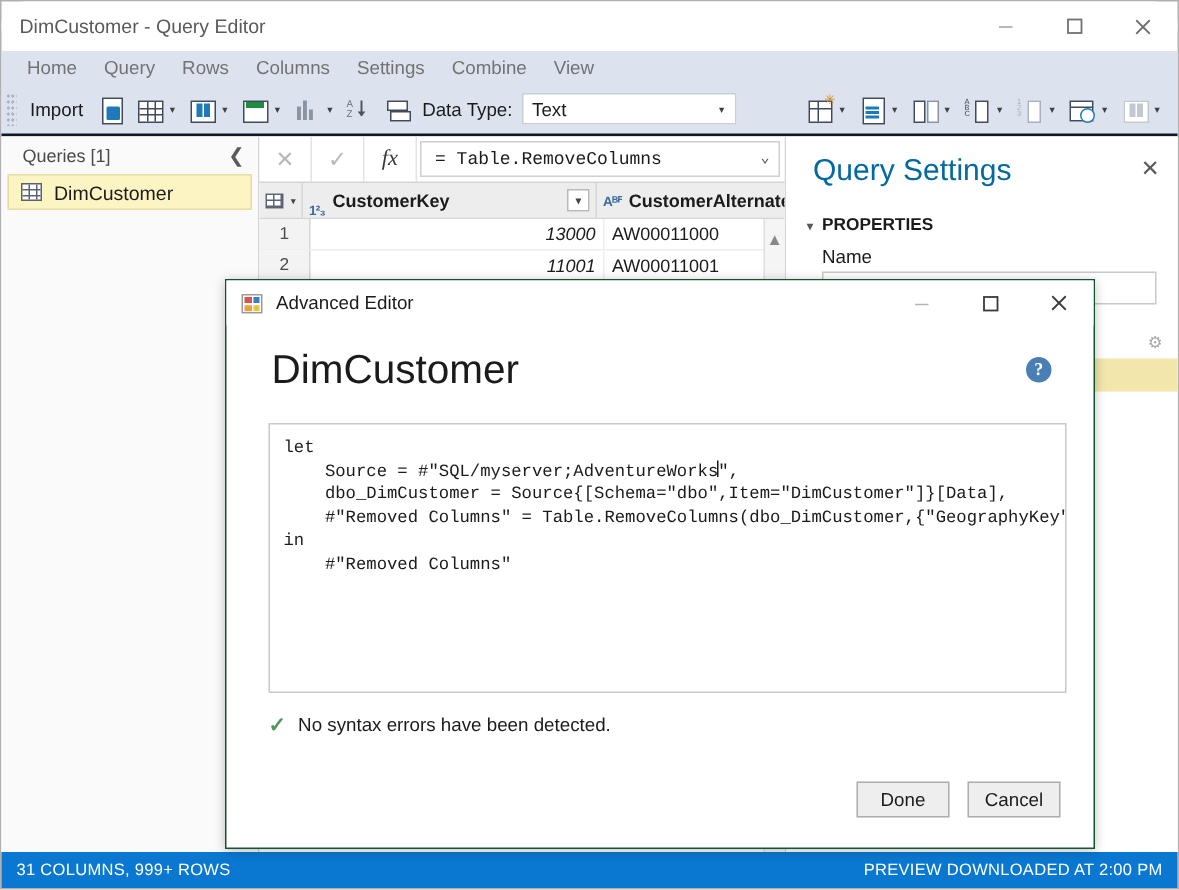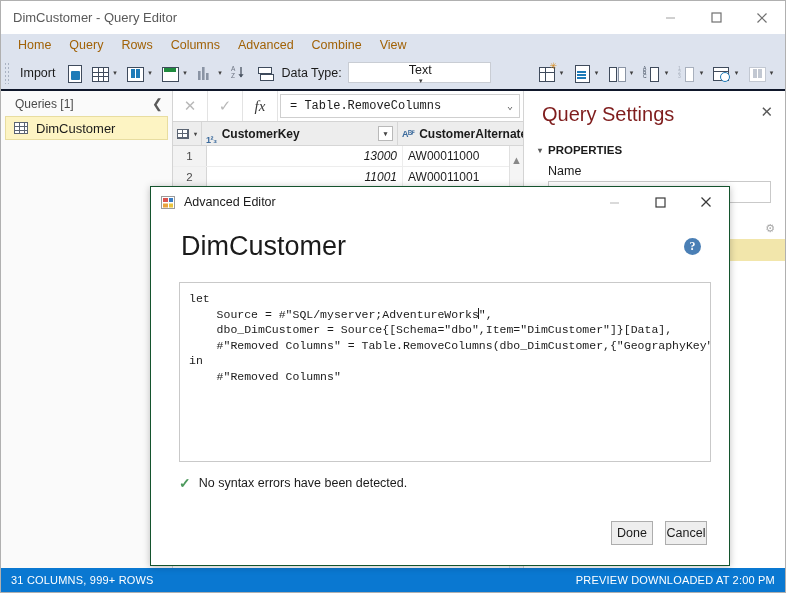--- a/index.html
+++ b/index.html
@@ -41,21 +41,21 @@
 
   
   #menubar {
     height:22px; flex:0 0 22px;
     background:#dde3ee;
     display:flex; align-items:center;
     padding-left:8px;
     border-bottom:none;
   }
   .menu-item {
-    padding:2px 9px; font-size:12.5px; color:#a16207; line-height:18px;
+    padding:2px 9px; font-size:12.5px; color:#737373; line-height:18px;
   }
 
   
   #toolbar {
     height:35px; flex:0 0 35px;
     background:#dde3ee;
     display:flex; align-items:center;
     padding-left:3px;
     position:relative;
     border-bottom:2px solid #0f172a;
@@ -196,21 +196,21 @@
   .ic-dim:after {
     content:""; position:absolute; left:6px; top:5px; width:4px; height:9px;
     background:#c2c8d2; box-shadow:5px 0 0 #c2c8d2;
   }
 
   .datatype-label { font-size:12.5px; padding:0 6px 0 4px; color:#1b1b1b; }
   #datatype-select {
     width:143px; height:21px; background:#fff;
     border:1px solid #c9cdd4;
     display:flex; align-items:center; justify-content:space-between;
-    padding:0 4px 0 6px; font-size:12.5px; color:#1b1b1b;flex-direction:column;
+    padding:0 4px 0 6px; font-size:12.5px; color:#1b1b1b;
   }
   #datatype-select .tb-caret { font-size:7px; }
 
   
   #body-area { flex:1 1 auto; display:flex; min-height:0; position:relative; background:#fff; }
 
   
   #queries-pane {
     width:172px; flex:0 0 172px;
     background:#fafafa;
@@ -294,21 +294,21 @@
   
   #settings-pane {
     width:262px; flex:0 0 262px;
     background:#fff; border-left:1px solid #d4d4d4;
     display:flex; flex-direction:column;
   }
   #settings-head {
     display:flex; align-items:flex-start; justify-content:space-between;
     padding:12px 12px 0 18px;
   }
-  #settings-title { font-size:20px; color:#7f1d1d; font-weight:normal; }
+  #settings-title { font-size:20px; color:#0369a1; font-weight:normal; }
   #settings-close { font-size:15px; color:#5a5a5a; }
   #props-head {
     margin:18px 0 0 14px; font-size:11.5px; font-weight:bold;
     color:#1b1b1b; display:flex; align-items:center; gap:6px;
   }
   .tri { font-size:8px; color:#5a5a5a; }
   #name-label { margin:8px 0 3px 24px; font-size:12.5px; color:#1b1b1b; }
   #name-input {
     margin:0 14px 0 24px; height:22px; border:1px solid #c9c9c9;
     display:flex; align-items:center; padding:0 5px;
@@ -385,21 +385,21 @@
   #syntax-status {
     margin:13px 0 0 28px; display:flex; align-items:center; gap:8px;
     font-size:12.5px; color:#1b1b1b;
   }
   #check-icon { color:#4e9a5e; font-size:14px; font-weight:bold; }
   #dlg-footer {
     margin-top:auto; display:flex; justify-content:flex-end; gap:12px;
     padding:0 22px 20px 0;
   }
   .dlg-action {
-    width:42px; height:24px; border:1px solid #adadad; background:#eeeeee;
+    width:62px; height:24px; border:1px solid #adadad; background:#eeeeee;
     display:flex; align-items:center; justify-content:center;
     font-size:12.5px; color:#1b1b1b;
   }
 </style>
 </head>
 <body>
 
 <div id="app-window">
 
   <div id="titlebar">
@@ -422,21 +422,21 @@
         </svg>
       </div>
     </div>
   </div>
 
   <div id="menubar">
     <div class="menu-item">Home</div>
     <div class="menu-item">Query</div>
     <div class="menu-item">Rows</div>
     <div class="menu-item">Columns</div>
-    <div class="menu-item">Advanced</div>
+    <div class="menu-item">Settings</div>
     <div class="menu-item">Combine</div>
     <div class="menu-item">View</div>
   </div>
 
   <div id="toolbar">
     <div class="grip"></div>
     <div class="tb-text">Import</div>
 
     <div class="tb-item">
       <span class="ic ic-import"></span>

